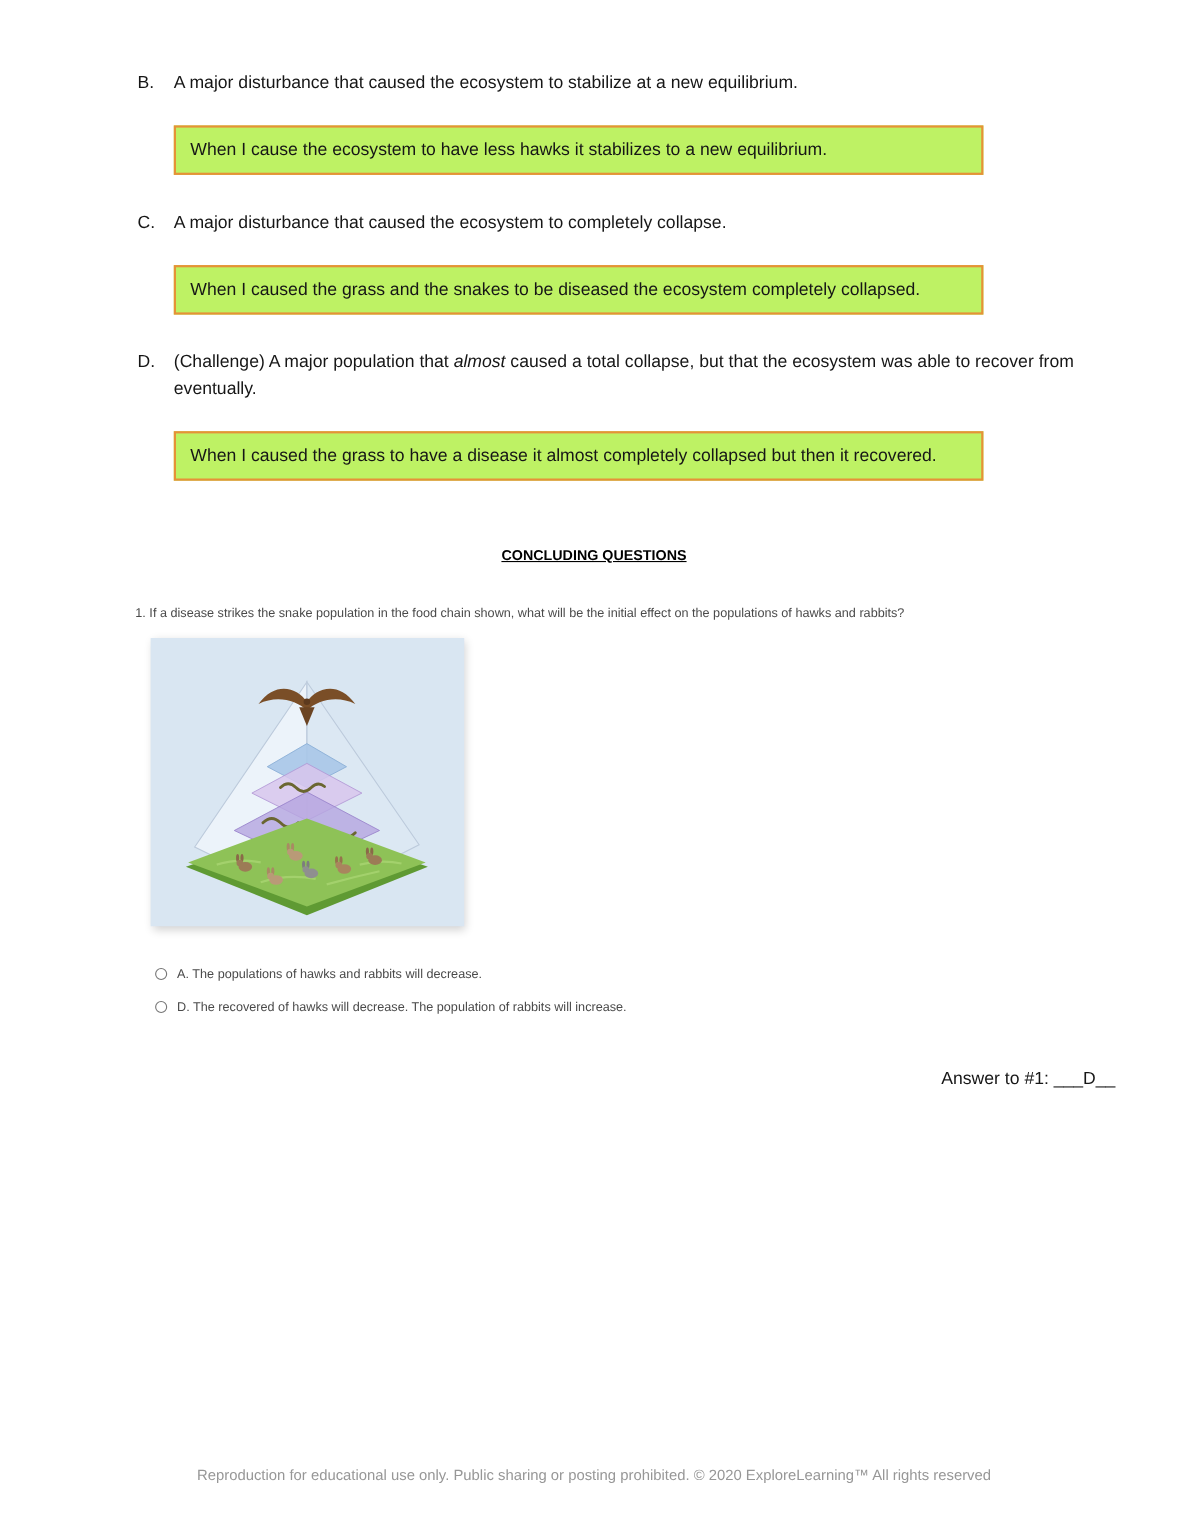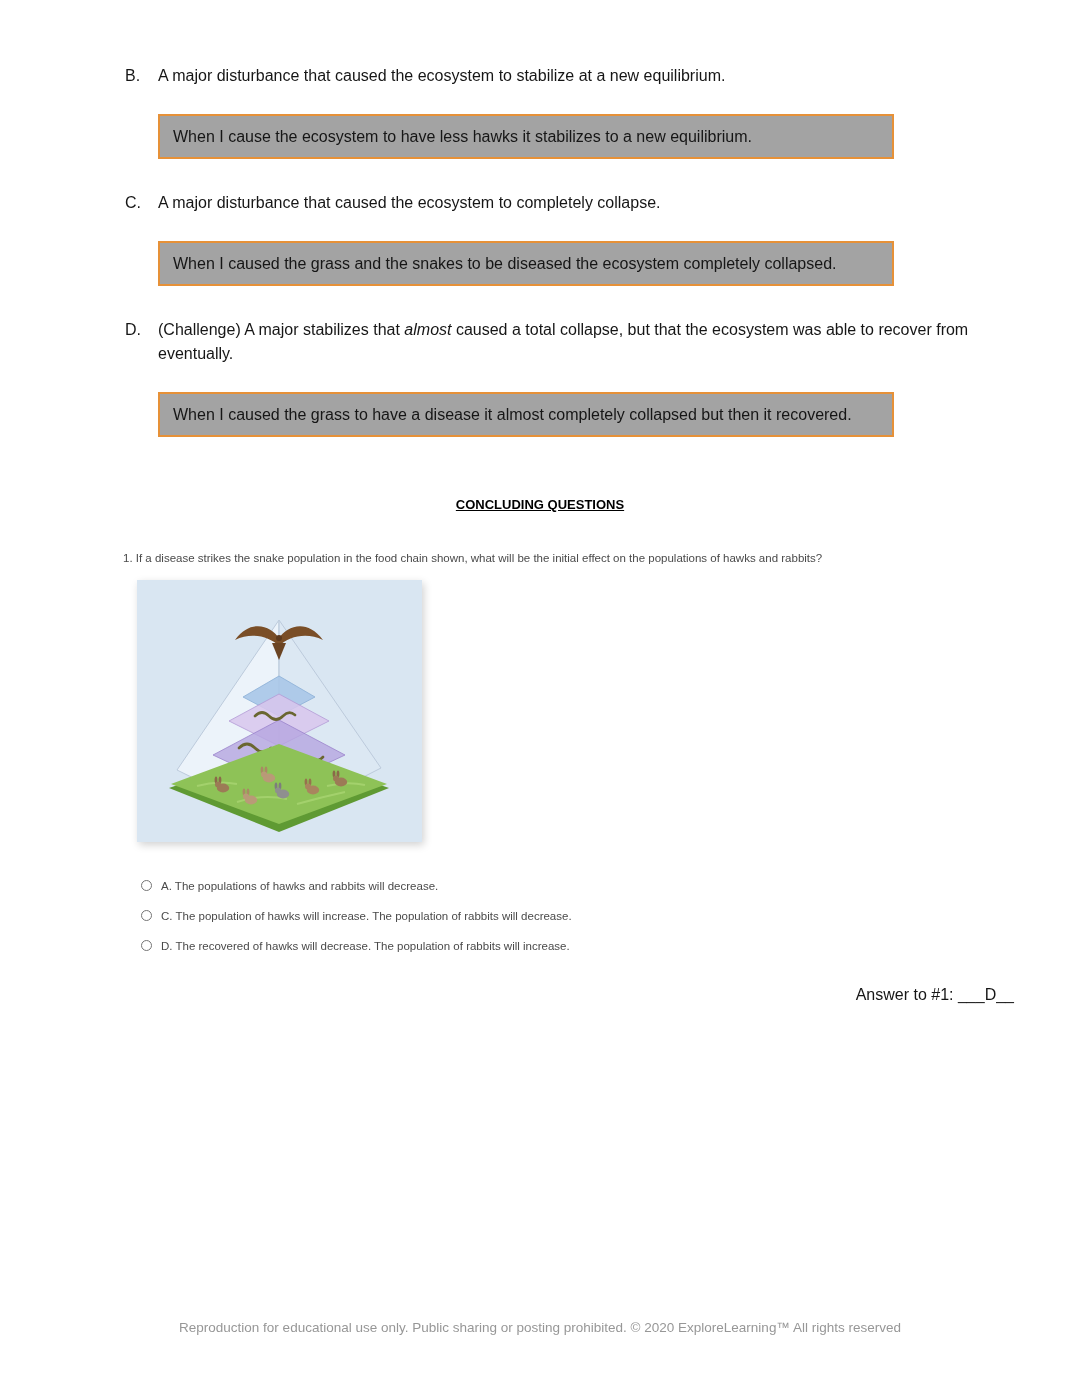--- a/index.html
+++ b/index.html
@@ -16,21 +16,21 @@
   .item-label { width:33px; flex:0 0 33px; }
   .prompt-text { flex:1; max-width:832px; }
   .prompt-text em { font-style:italic;text-align:center; }
 
   .answer-box {
     border:2px solid #e69138;
     width:736px;
     margin:26px 0 0 33px;
     padding:9px 13px;
     font-size:16px; line-height:23px; color:#161616;
-    background:#a3a3a3;
+    background:#bef264;
   }
   .qa-item { margin-top:32px; }
   .qa-item:first-child { margin-top:0; }
 
   .section-heading {
     margin:60px -66px 0 -125px;
     text-align:center;
     font-size:13px; font-weight:bold; text-decoration:underline;
     color:#000;
   }
@@ -51,27 +51,27 @@
   .options { margin:38px 0 0 16px; }
   .option { display:flex; height:30px; font-size:11.5px; color:#4a4a4a; cursor:default; }
   .radio {
     width:11px; height:11px; flex:0 0 11px;
     border:1.5px solid #757575; border-radius:50%;
     margin-right:9px; background:#fff;
   }
   .option-label { white-space:nowrap; }
 
   .answer-line {
-    margin-top:16px;
+    margin-top:32px;
     text-align:right;
     font-size:16px; color:#161616;
   }
 
   .footer {
-    position:absolute; left:0; bottom:62px; width:100%;
+    position:absolute; left:0; bottom:49px; width:100%;
     text-align:center;
     font-size:13.5px; color:#979797;
   }
 </style>
 </head>
 <body>
 
 <div class="page">
   <div class="content">
 
@@ -91,21 +91,21 @@
         <span class="prompt-text">A major disturbance that caused the ecosystem to completely collapse.</span>
       </div>
       <div class="answer-box">
         <span>When I caused the grass and the snakes to be diseased the ecosystem completely collapsed.</span>
       </div>
     </section>
 
     <section class="qa-item">
       <div class="prompt-row">
         <span class="item-label">D.</span>
-        <span class="prompt-text"><span>(Challenge) A major stabilizes that </span><em>almost</em><span> caused a total collapse, but that the ecosystem was able to recover from eventually.</span></span>
+        <span class="prompt-text"><span>(Challenge) A major population that </span><em>almost</em><span> caused a total collapse, but that the ecosystem was able to recover from eventually.</span></span>
       </div>
       <div class="answer-box">
         <span>When I caused the grass to have a disease it almost completely collapsed but then it recovered.</span>
       </div>
     </section>
 
     <h2 class="section-heading">CONCLUDING QUESTIONS</h2>
 
     <p class="question-text">1. If a disease strikes the snake population in the food chain shown, what will be the initial effect on the populations of hawks and rabbits?</p>
 
@@ -185,24 +185,20 @@
       </svg>
     </div>
 
     <div class="options">
       <div class="option">
         <span class="radio"></span>
         <span class="option-label">A. The populations of hawks and rabbits will decrease.</span>
       </div>
       <div class="option">
         <span class="radio"></span>
-        <span class="option-label">C. The population of hawks will increase. The population of rabbits will decrease.</span>
-      </div>
-      <div class="option">
-        <span class="radio"></span>
         <span class="option-label">D. The recovered of hawks will decrease. The population of rabbits will increase.</span>
       </div>
     </div>
 
     <p class="answer-line">Answer to #1: ___D__</p>
 
   </div>
 
   <footer class="footer">Reproduction for educational use only. Public sharing or posting prohibited. © 2020 ExploreLearning™ All rights reserved</footer>
 </div>

